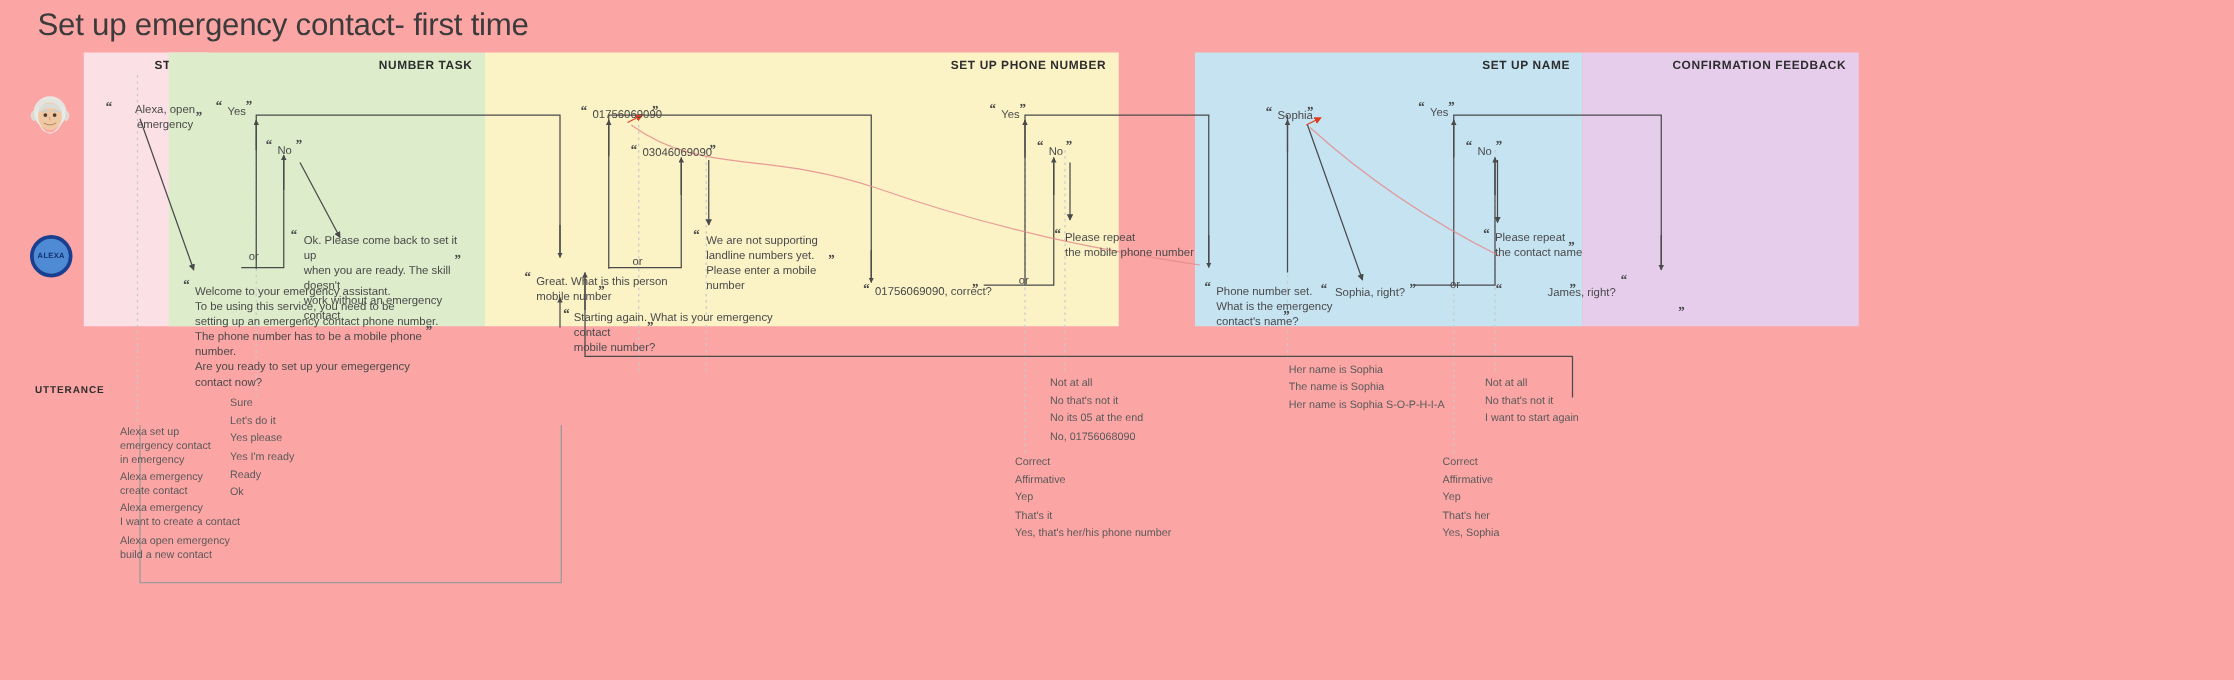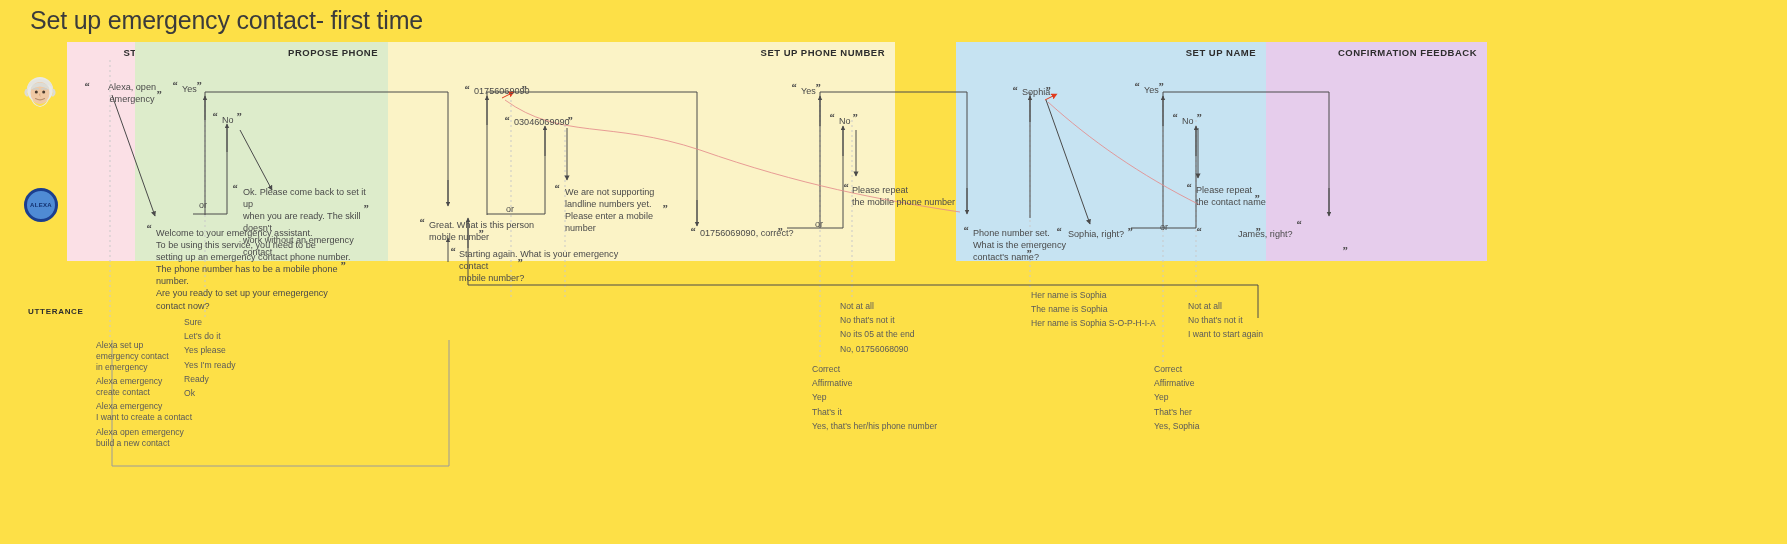--- a/index.html
+++ b/index.html
@@ -6,21 +6,21 @@
   * { box-sizing: border-box; }
   html, body {
     margin: 0; padding: 0;
     background: #fbfbfa;
     font-family: "Liberation Sans", sans-serif;
   }
   #canvas {
     position: relative;
     width: 1787px;
     height: 544px;
-    background: #fde047;
+    background: #fca5a5;
     overflow: hidden;
   }
 
   
   #page-title {
     position: absolute;
     left: 30px; top: 6px;
     font-size: 25px;
     font-weight: 400;
     color: #3b3b3b;
@@ -121,21 +121,21 @@
 
 <div id="canvas">
 
   <div id="page-title">Set up emergency contact- first time</div>
 
   <div id="stages-layer">
       <div class="stage" style="left: 67px; width: 100px; background: rgb(251, 224, 230);">
         <div class="stage-label">START</div>
       </div>
       <div class="stage" style="left: 135px; width: 253px; background: rgb(221, 236, 203);">
-        <div class="stage-label">PROPOSE PHONE</div>
+        <div class="stage-label">NUMBER TASK</div>
       </div>
       <div class="stage" style="left: 388px; width: 507px; background: rgb(251, 243, 198);">
         <div class="stage-label">SET UP PHONE NUMBER</div>
       </div>
       <div class="stage" style="left: 956px; width: 310px; background: rgb(198, 227, 242);">
         <div class="stage-label">SET UP NAME</div>
       </div>
       <div class="stage" style="left: 1266px; width: 221px; background: rgb(230, 205, 236);">
         <div class="stage-label">CONFIRMATION FEEDBACK</div>
       </div>

